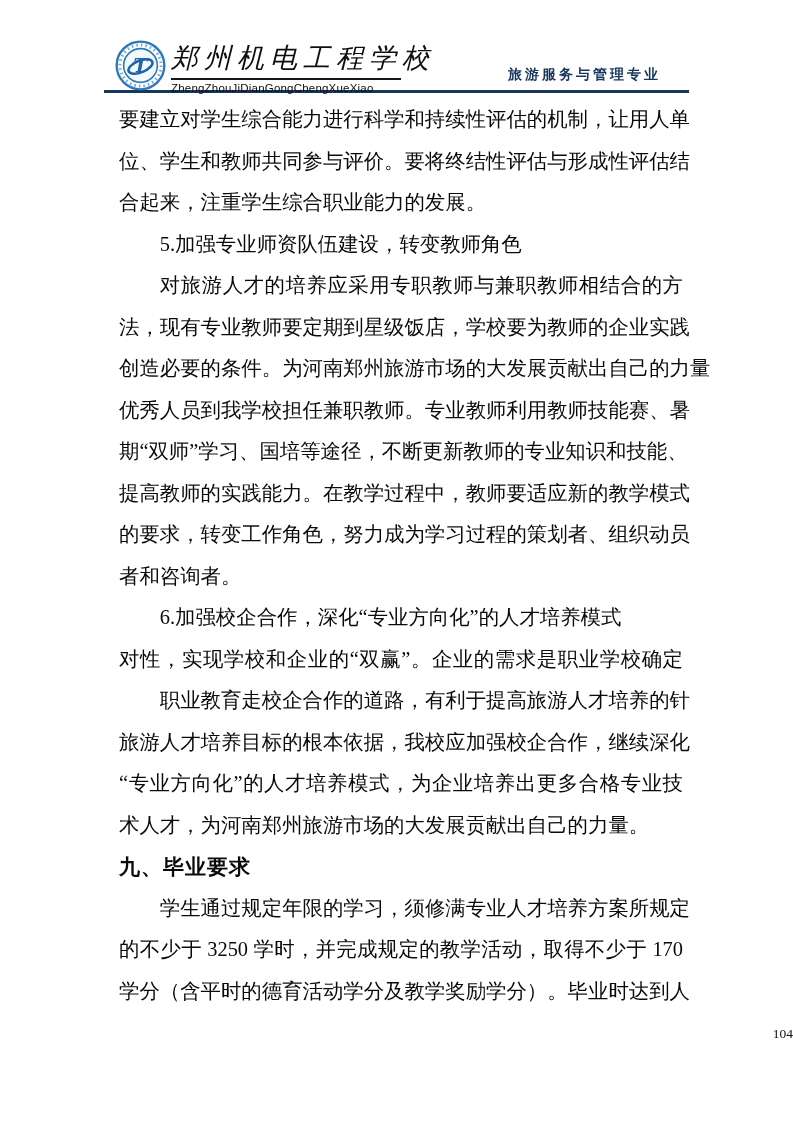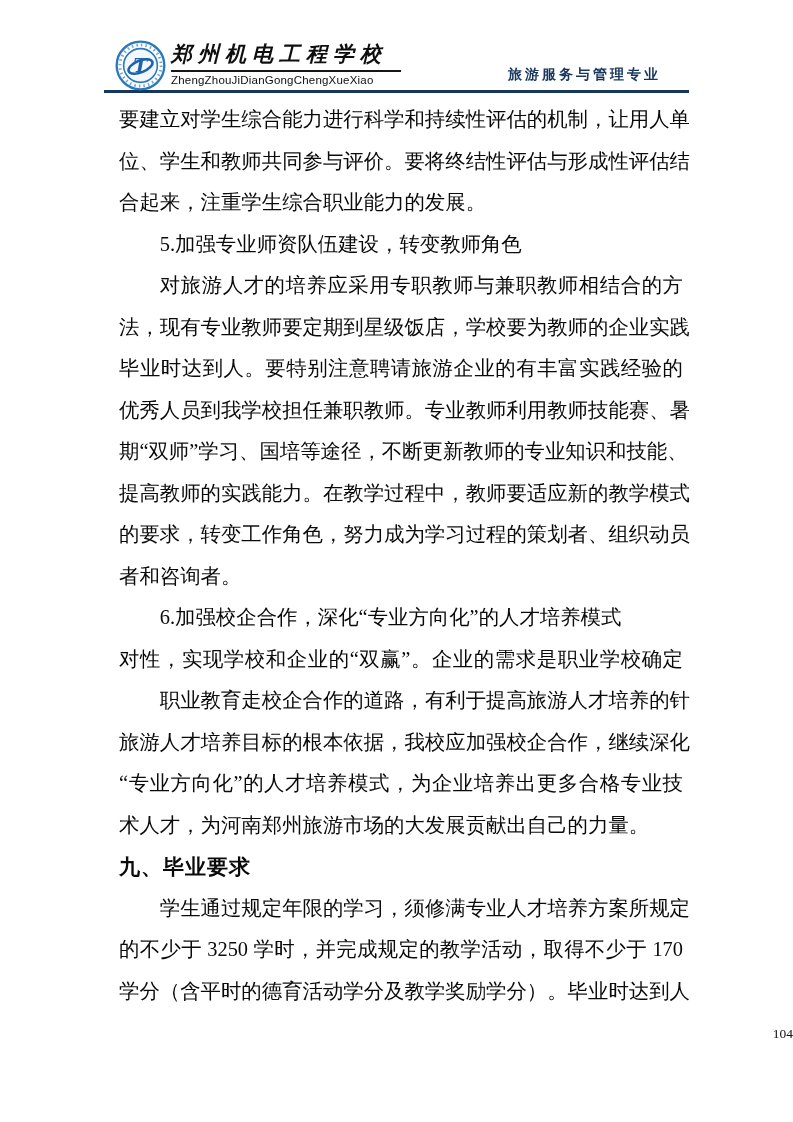--- a/index.html
+++ b/index.html
@@ -36,22 +36,22 @@
   }
   .school-block {
     position: absolute;
     left: 67px;
     top: 4px;
     width: 230px;
   }
   .school-name {
     font-family: "DejaVu Serif", "Liberation Serif", serif;
     font-style: italic;
-    font-weight: bold;
-    font-size: 21px;
+    font-weight: normal;
+    font-size: 27px;
     letter-spacing: 6px;
     white-space: nowrap;
     color: #0e0e0e;
     border-bottom: 2px solid #161616;
     padding-bottom: 2px;
   }
   .school-pinyin {
     font-family: "Liberation Sans", "DejaVu Sans", sans-serif;
     font-weight: normal;
     font-size: 11.5px;
@@ -135,21 +135,21 @@
   <div class="doc-body">
 
     <div class="line full">要建立对学生综合能力进行科学和持续性评估的机制，让用人单</div>
     <div class="line full">位、学生和教师共同参与评价。要将终结性评估与形成性评估结</div>
     <div class="line">合起来，注重学生综合职业能力的发展。</div>
 
     <div class="line indent">5.加强专业师资队伍建设，转变教师角色</div>
 
     <div class="line indent full">对旅游人才的培养应采用专职教师与兼职教师相结合的方</div>
     <div class="line full">法，现有专业教师要定期到星级饭店，学校要为教师的企业实践</div>
-    <div class="line full">毕业时达到人。要特别注意聘请旅游企业的有丰富实践经验的</div>
+    <div class="line full">创造必要的条件。为河南郑州旅游市场的大发展贡献出自己的力量</div>
     <div class="line full">优秀人员到我学校担任兼职教师。专业教师利用教师技能赛、暑</div>
     <div class="line full">期“双师”学习、国培等途径，不断更新教师的专业知识和技能、</div>
     <div class="line full">提高教师的实践能力。在教学过程中，教师要适应新的教学模式</div>
     <div class="line full">的要求，转变工作角色，努力成为学习过程的策划者、组织动员</div>
     <div class="line">者和咨询者。</div>
 
     <div class="line indent">6.加强校企合作，深化“专业方向化”的人才培养模式</div>
 
     <div class="line full">对性，实现学校和企业的“双赢”。企业的需求是职业学校确定</div>
     <div class="line indent full">职业教育走校企合作的道路，有利于提高旅游人才培养的针</div>

